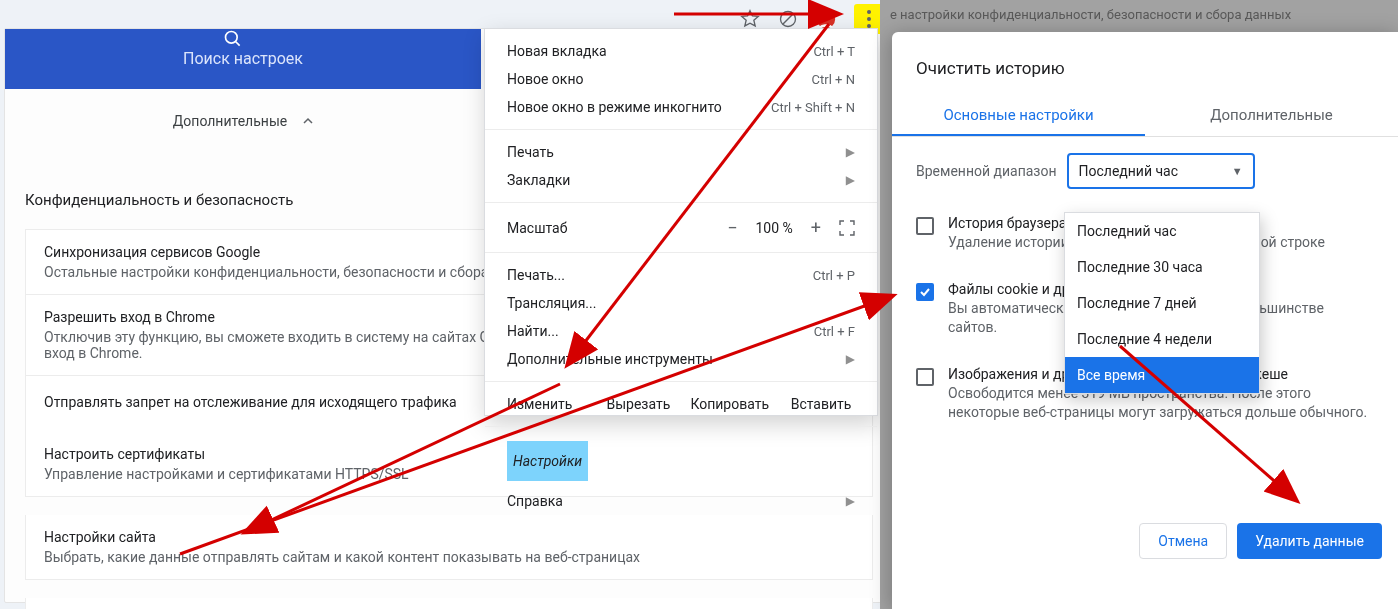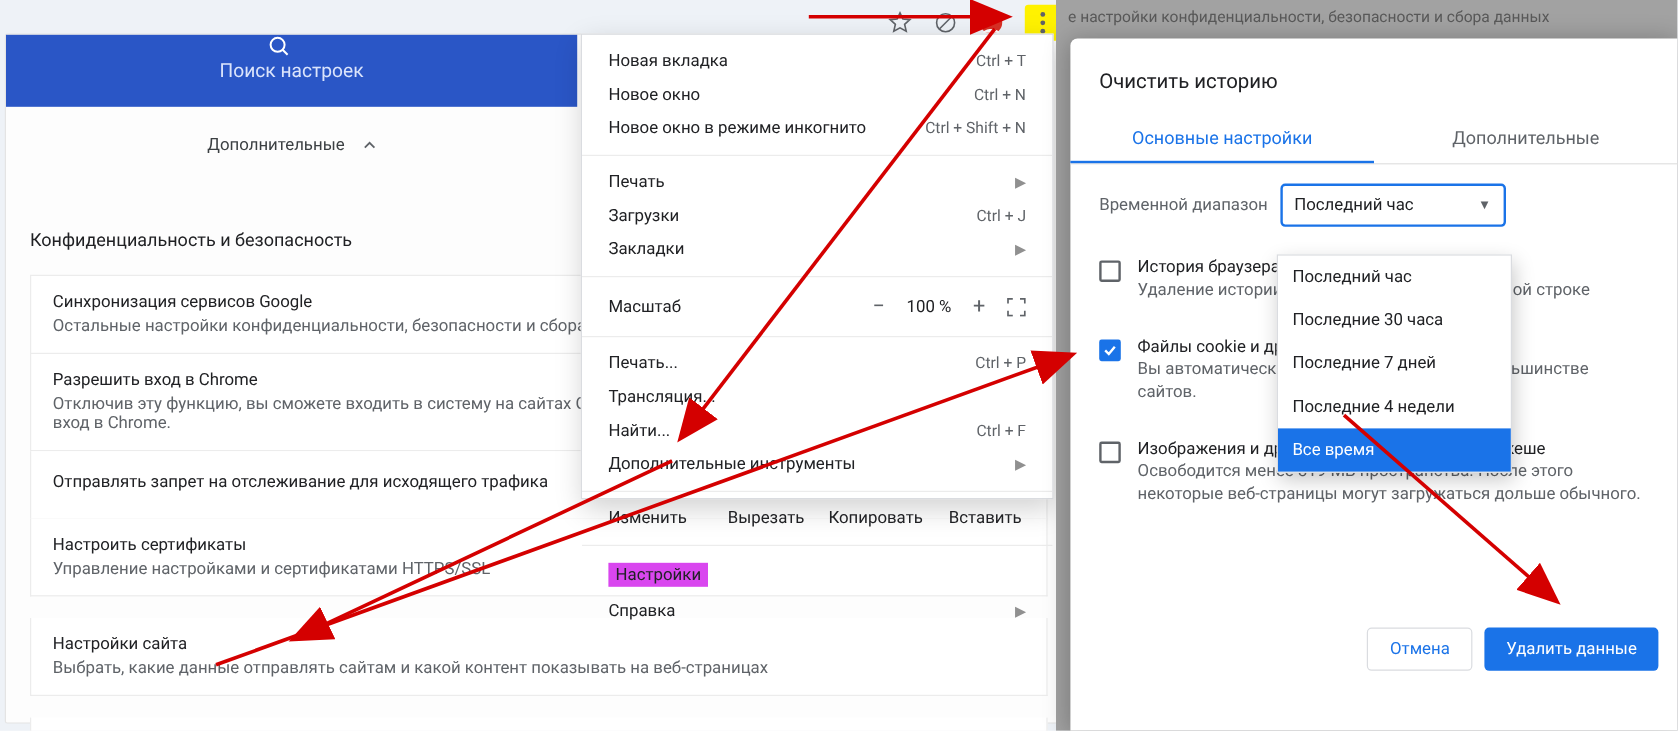--- a/index.html
+++ b/index.html
@@ -13,21 +13,21 @@
   .chev-up { width: 10px; height: 10px; }
   .section-title { position: absolute; left: 20px; top: 162px; font-size: 15px; color: #202124; }
 
   .cards { position: absolute; left: 20px; top: 200px; width: 848px; }
   .card-row { padding: 14px 18px; border: 1px solid #ececec; border-top: none; background: #fff; }
   .card-row:first-child { border-top: 1px solid #ececec; }
   .card-title { color: #202124; margin-bottom: 4px; }
   .card-sub { color: #5f6368; font-size: 14px; }
   .row-flex { display: flex; align-items: flex-end; justify-content: space-between; }
 
-  .hi-yellow { background: #d946ef; padding: 2px 6px; }
+  .hi-yellow { background: #7dd3fc; padding: 12px 6px; font-style: italic; }
 
   
   .chrome-menu { position: absolute; left: 484px; top: 28px; width: 394px; height: 388px; background: #fff; border: 1px solid #dadce0; box-shadow: 2px 8px 22px rgba(0,0,0,0.18); }
   .menu-group { padding: 8px 0; border-bottom: 1px solid #ececec; }
   .menu-item { display: flex; justify-content: space-between; align-items: center; padding: 6px 22px; font-size: 14px; color: #202124; }
   .shortcut { color: #5f6368; font-size: 13px; }
   .zoom-ctrls { display: flex; align-items: center; gap: 18px; }
   .zoom-btn { color: #5f6368; font-size: 18px; }
   .fs-icon { width: 16px; height: 16px; }
   .edit-row { display: flex; padding: 6px 22px; gap: 18px; font-size: 14px; }
@@ -157,24 +157,20 @@
         <span>Новое окно в режиме инкогнито</span>
         <span class="shortcut">Ctrl + Shift + N</span>
       </div>
   </div>
   <div class="menu-group">
     <div class="menu-item">
         <span>Печать</span>
         <span class="submenu-arrow">▶</span>
       </div>
     <div class="menu-item">
-        <span>Загрузки</span>
-        <span class="shortcut">Ctrl + J</span>
-      </div>
-    <div class="menu-item">
         <span>Закладки</span>
         <span class="submenu-arrow">▶</span>
       </div>
   </div>
   <div class="menu-group">
     <div class="menu-item">
       <span>Масштаб</span>
       <div class="zoom-ctrls">
         <span class="zoom-btn">−</span>
         <span>100 %</span>

